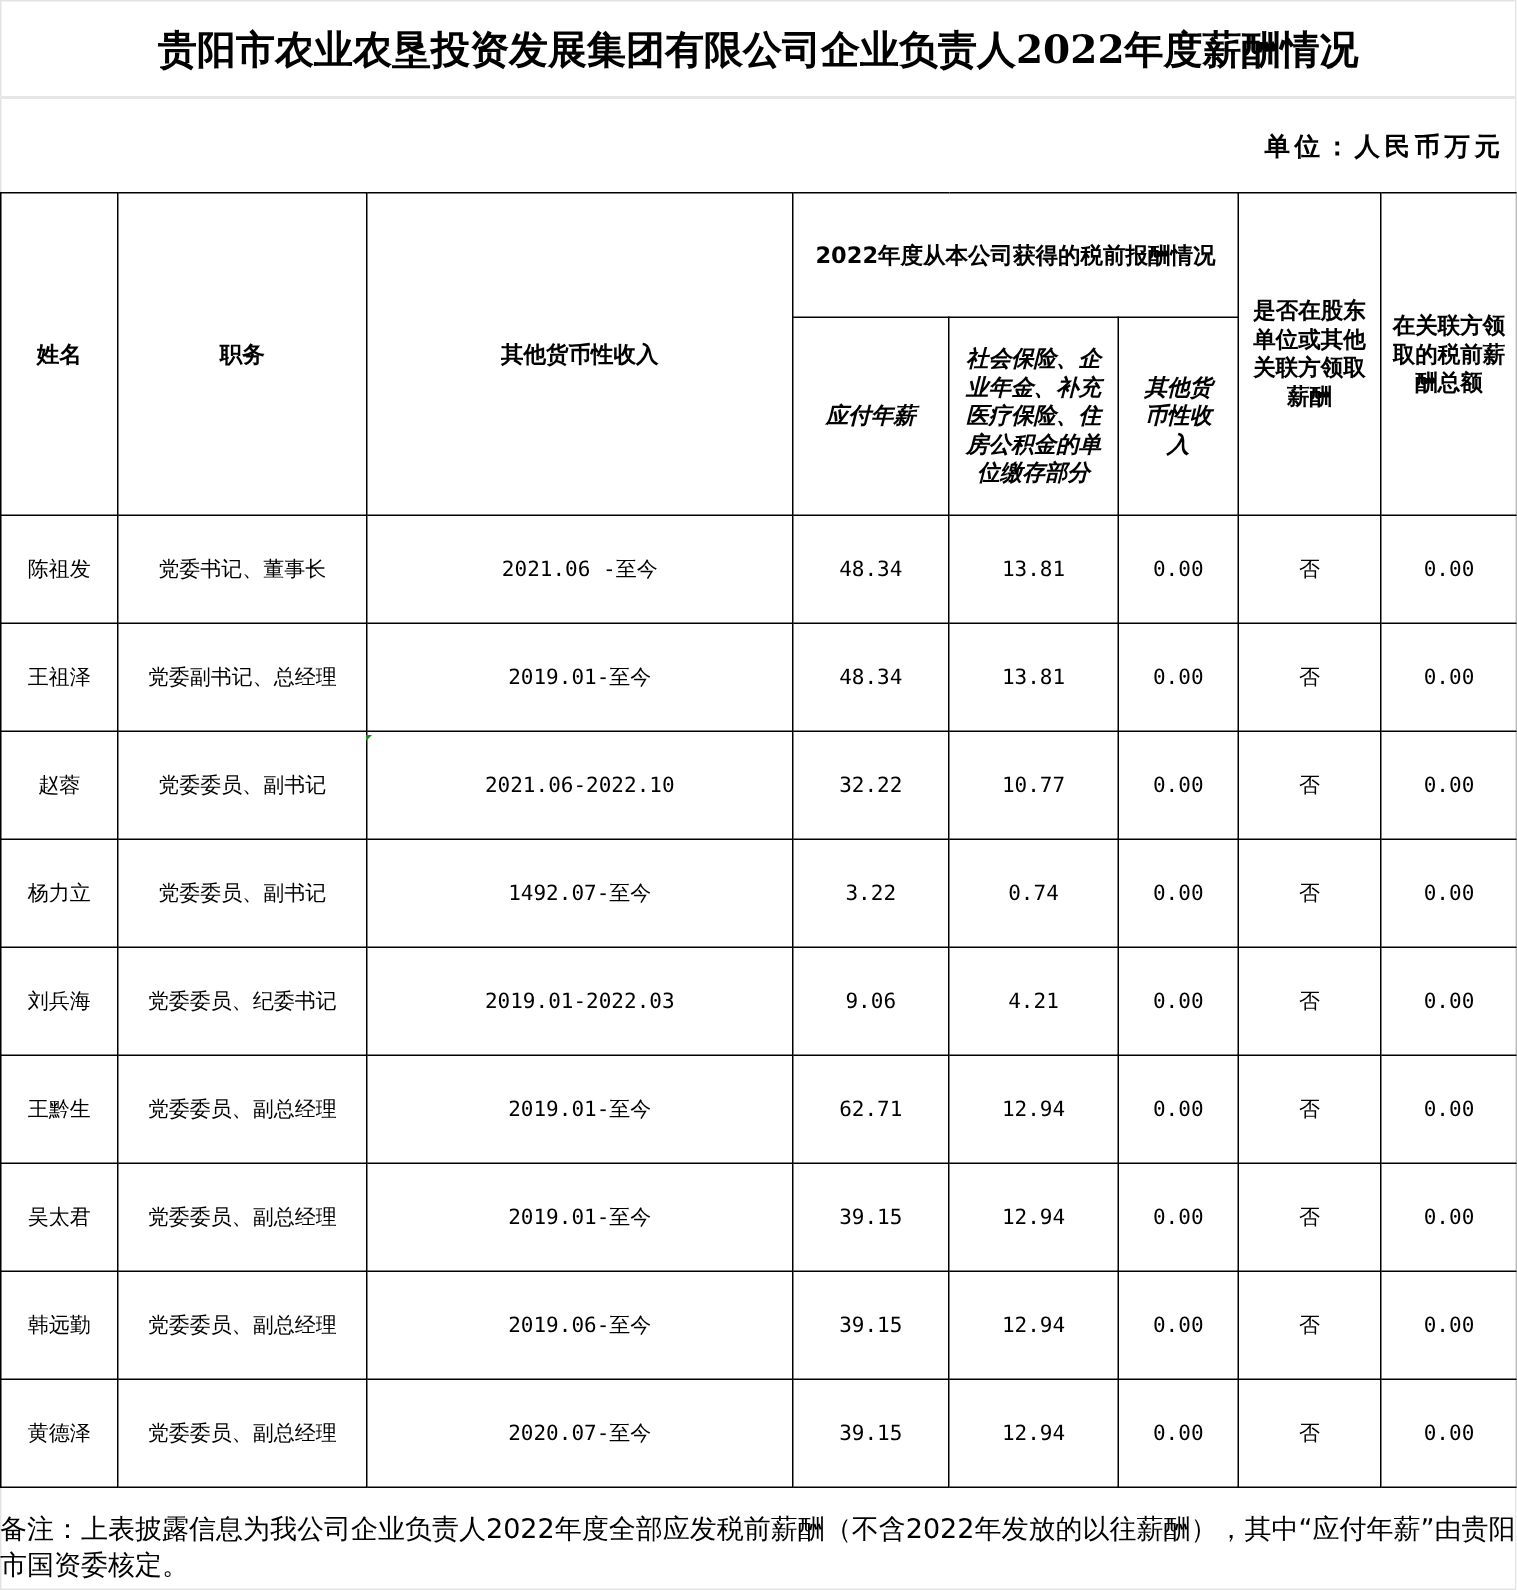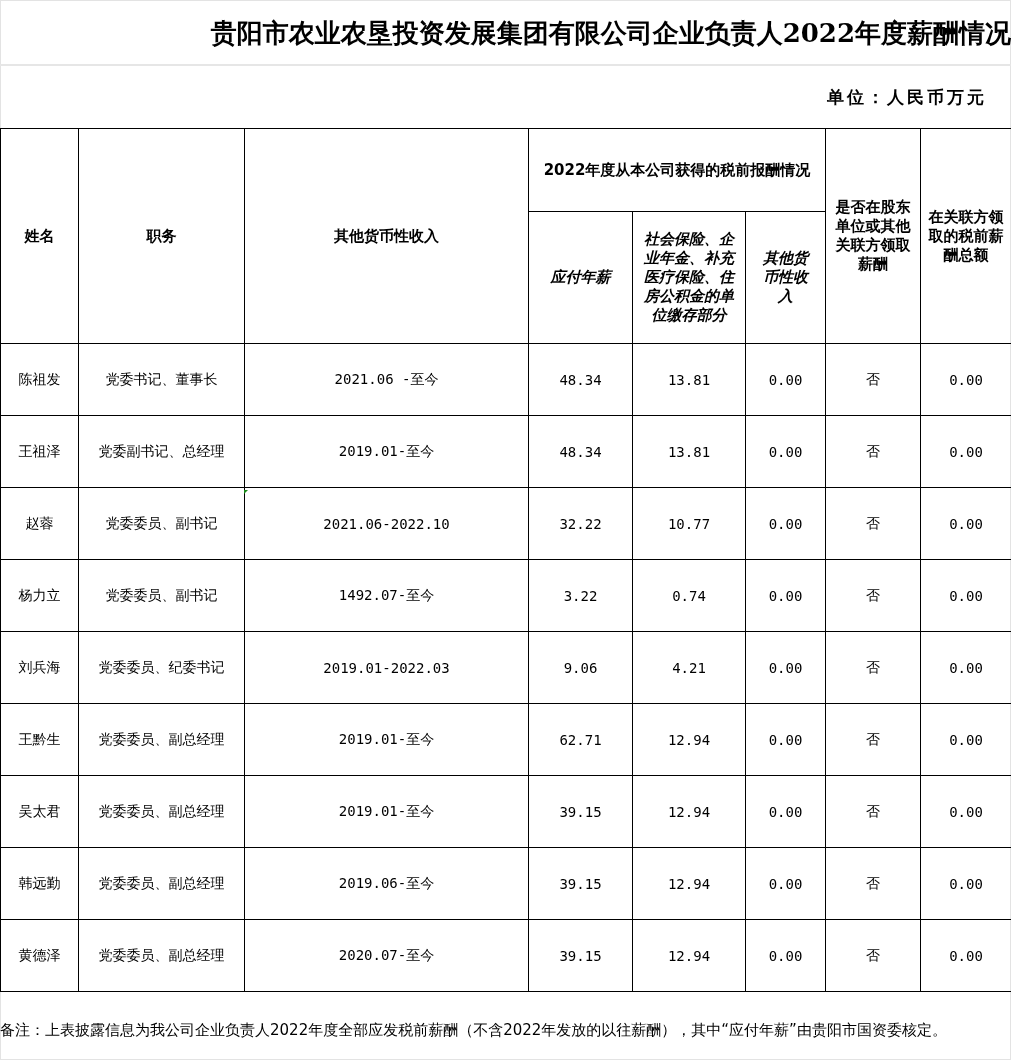--- a/index.html
+++ b/index.html
@@ -1,36 +1,36 @@
 <!DOCTYPE html>
 <html><head>
 <meta charset="utf-8">
 <style>
   html, body { margin:0; padding:0; background:#fff; }
   body { width:1011px; height:1060px; position:relative; overflow:hidden;
          font-family:"DejaVu Sans", "Liberation Sans", sans-serif; color:#000; }
   .frame { position:absolute; left:0; top:0; width:1009px; height:1058px;
            border:1px solid #e3e3e3; }
   .title-row { position:absolute; left:0; top:0; width:1011px; height:64px;
-               border-bottom:2px solid #e6e6e6; display:flex; align-items:center; justify-content:flex-end; }
+               border-bottom:2px solid #e6e6e6; display:flex; align-items:center; justify-content:center; }
   .title { font-family:"DejaVu Serif","Liberation Serif",serif; font-weight:bold; font-size:26px;
            letter-spacing:0px; margin-top:2px; }
-  .unit { position:absolute; right:24px; top:86px; font-family:Liberation Mono, monospace;
+  .unit { position:absolute; right:8px; top:86px; font-family:Liberation Mono, monospace;
           font-weight:bold; font-size:17px; letter-spacing:3px; }
   table.grid { position:absolute; left:0; top:128px; border-collapse:collapse; table-layout:fixed; width:1011px; }
   table.grid td, table.grid th { border:1.5px solid #000; text-align:center; vertical-align:middle; padding:0; }
   th { font-weight:bold; font-size:15px; font-family:"DejaVu Sans","Liberation Sans",sans-serif; line-height:19px; }
   td { font-size:14px; font-family:"DejaVu Sans Mono","Liberation Mono",monospace; height:71px; }
   td.cn { font-family:"DejaVu Sans","Liberation Sans",sans-serif; font-size:14px;margin-left:12px; }
   .h-top { height:82px; }
   .h-sub { height:131px;font-style:italic; }
   .wrap { padding:0 4px; }
   .note-row { position:absolute; left:0; top:1003px; width:1011px; height:55px;
               display:flex; align-items:center; justify-content:flex-start;
-              font-size:15px; font-family:"DejaVu Sans","Liberation Sans",sans-serif; }
+              font-size:18px; font-family:"DejaVu Sans","Liberation Sans",sans-serif; }
   .corner-mark { position:absolute; left:244px; top:490px; width:0; height:0;
                  border-top:4px solid #1a8a1a; border-right:4px solid transparent; }
 </style>
 </head>
 <body>
 
 <div class="frame"></div>
 
 <div class="title-row">
   <div class="title">贵阳市农业农垦投资发展集团有限公司企业负责人2022年度薪酬情况</div>

